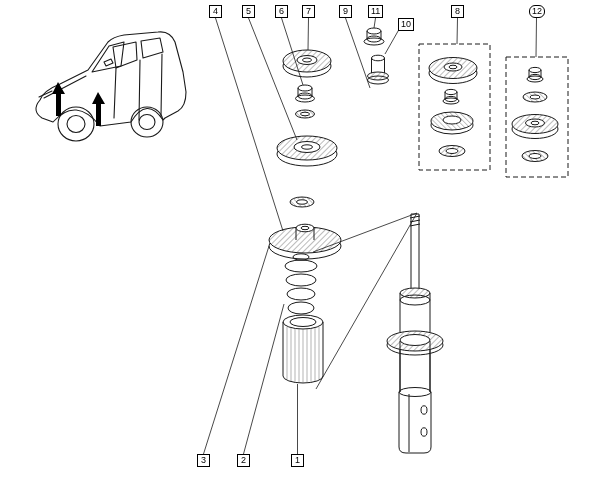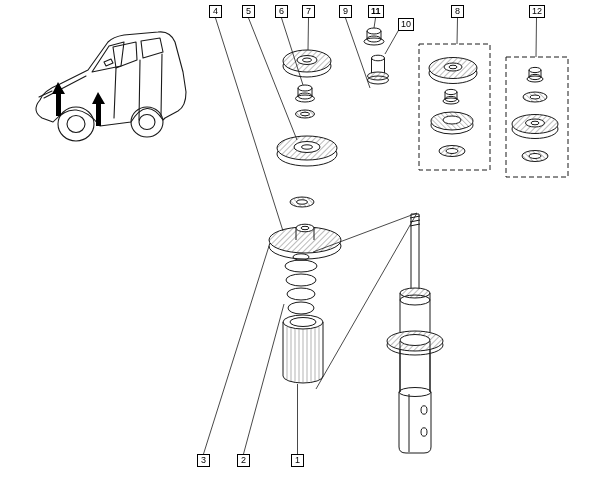--- a/index.html
+++ b/index.html
@@ -198,22 +198,22 @@
       <path d="M243.5,454 L284,304"></path>
       <path d="M297.5,454 L297.5,384"></path>
     </g>
   </svg>
 
   <div class="callout" style="left:209px; top:5px;">4</div>
   <div class="callout" style="left:242px; top:5px;">5</div>
   <div class="callout" style="left:275px; top:5px;">6</div>
   <div class="callout" style="left:302px; top:5px;">7</div>
   <div class="callout" style="left:339px; top:5px;">9</div>
-  <div class="callout" style="left:368px; top:5px;font-weight:bold;">11</div>
+  <div class="callout" style="left:368px; top:5px;">11</div>
   <div class="callout" style="left:398px; top:18px;">10</div>
   <div class="callout" style="left:451px; top:5px;">8</div>
-  <div class="callout" style="left:529px; top:5px;">12</div>
+  <div class="callout" style="left:529px; top:5px;border-radius:6px;">12</div>
 
   <div class="callout" style="left:197px; top:454px;">3</div>
   <div class="callout" style="left:237px; top:454px;">2</div>
   <div class="callout" style="left:291px; top:454px;">1</div>
 
 </div>
 
 </body></html>

